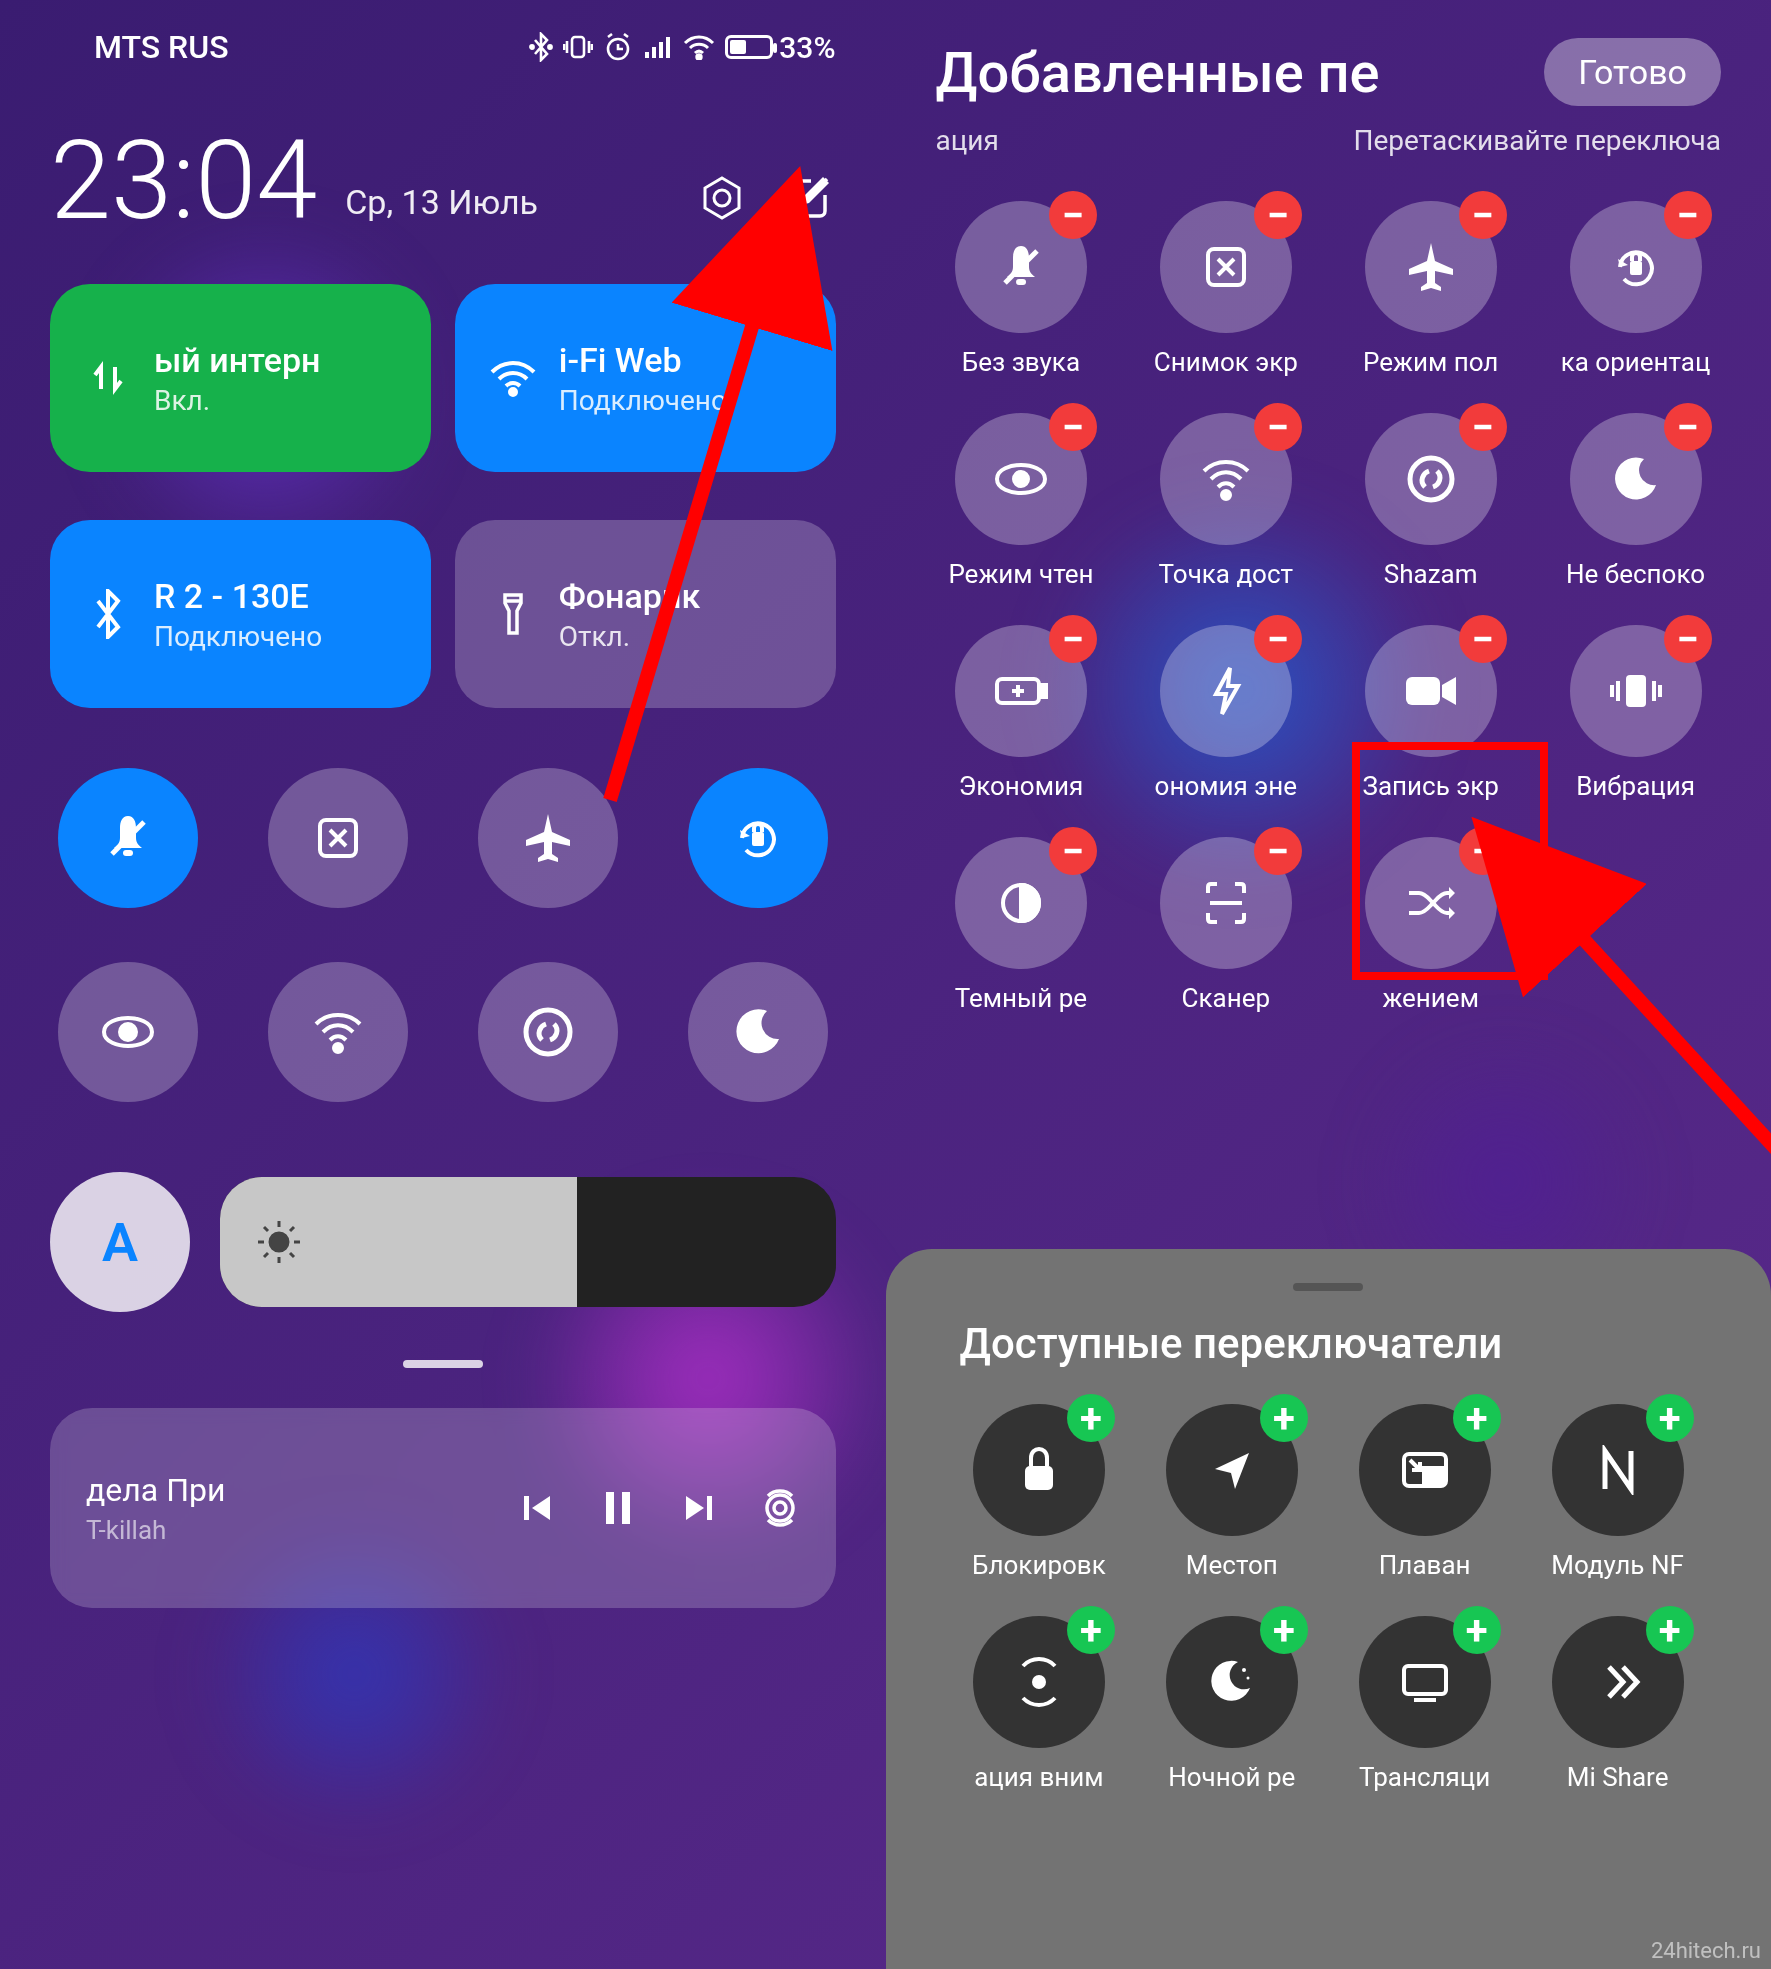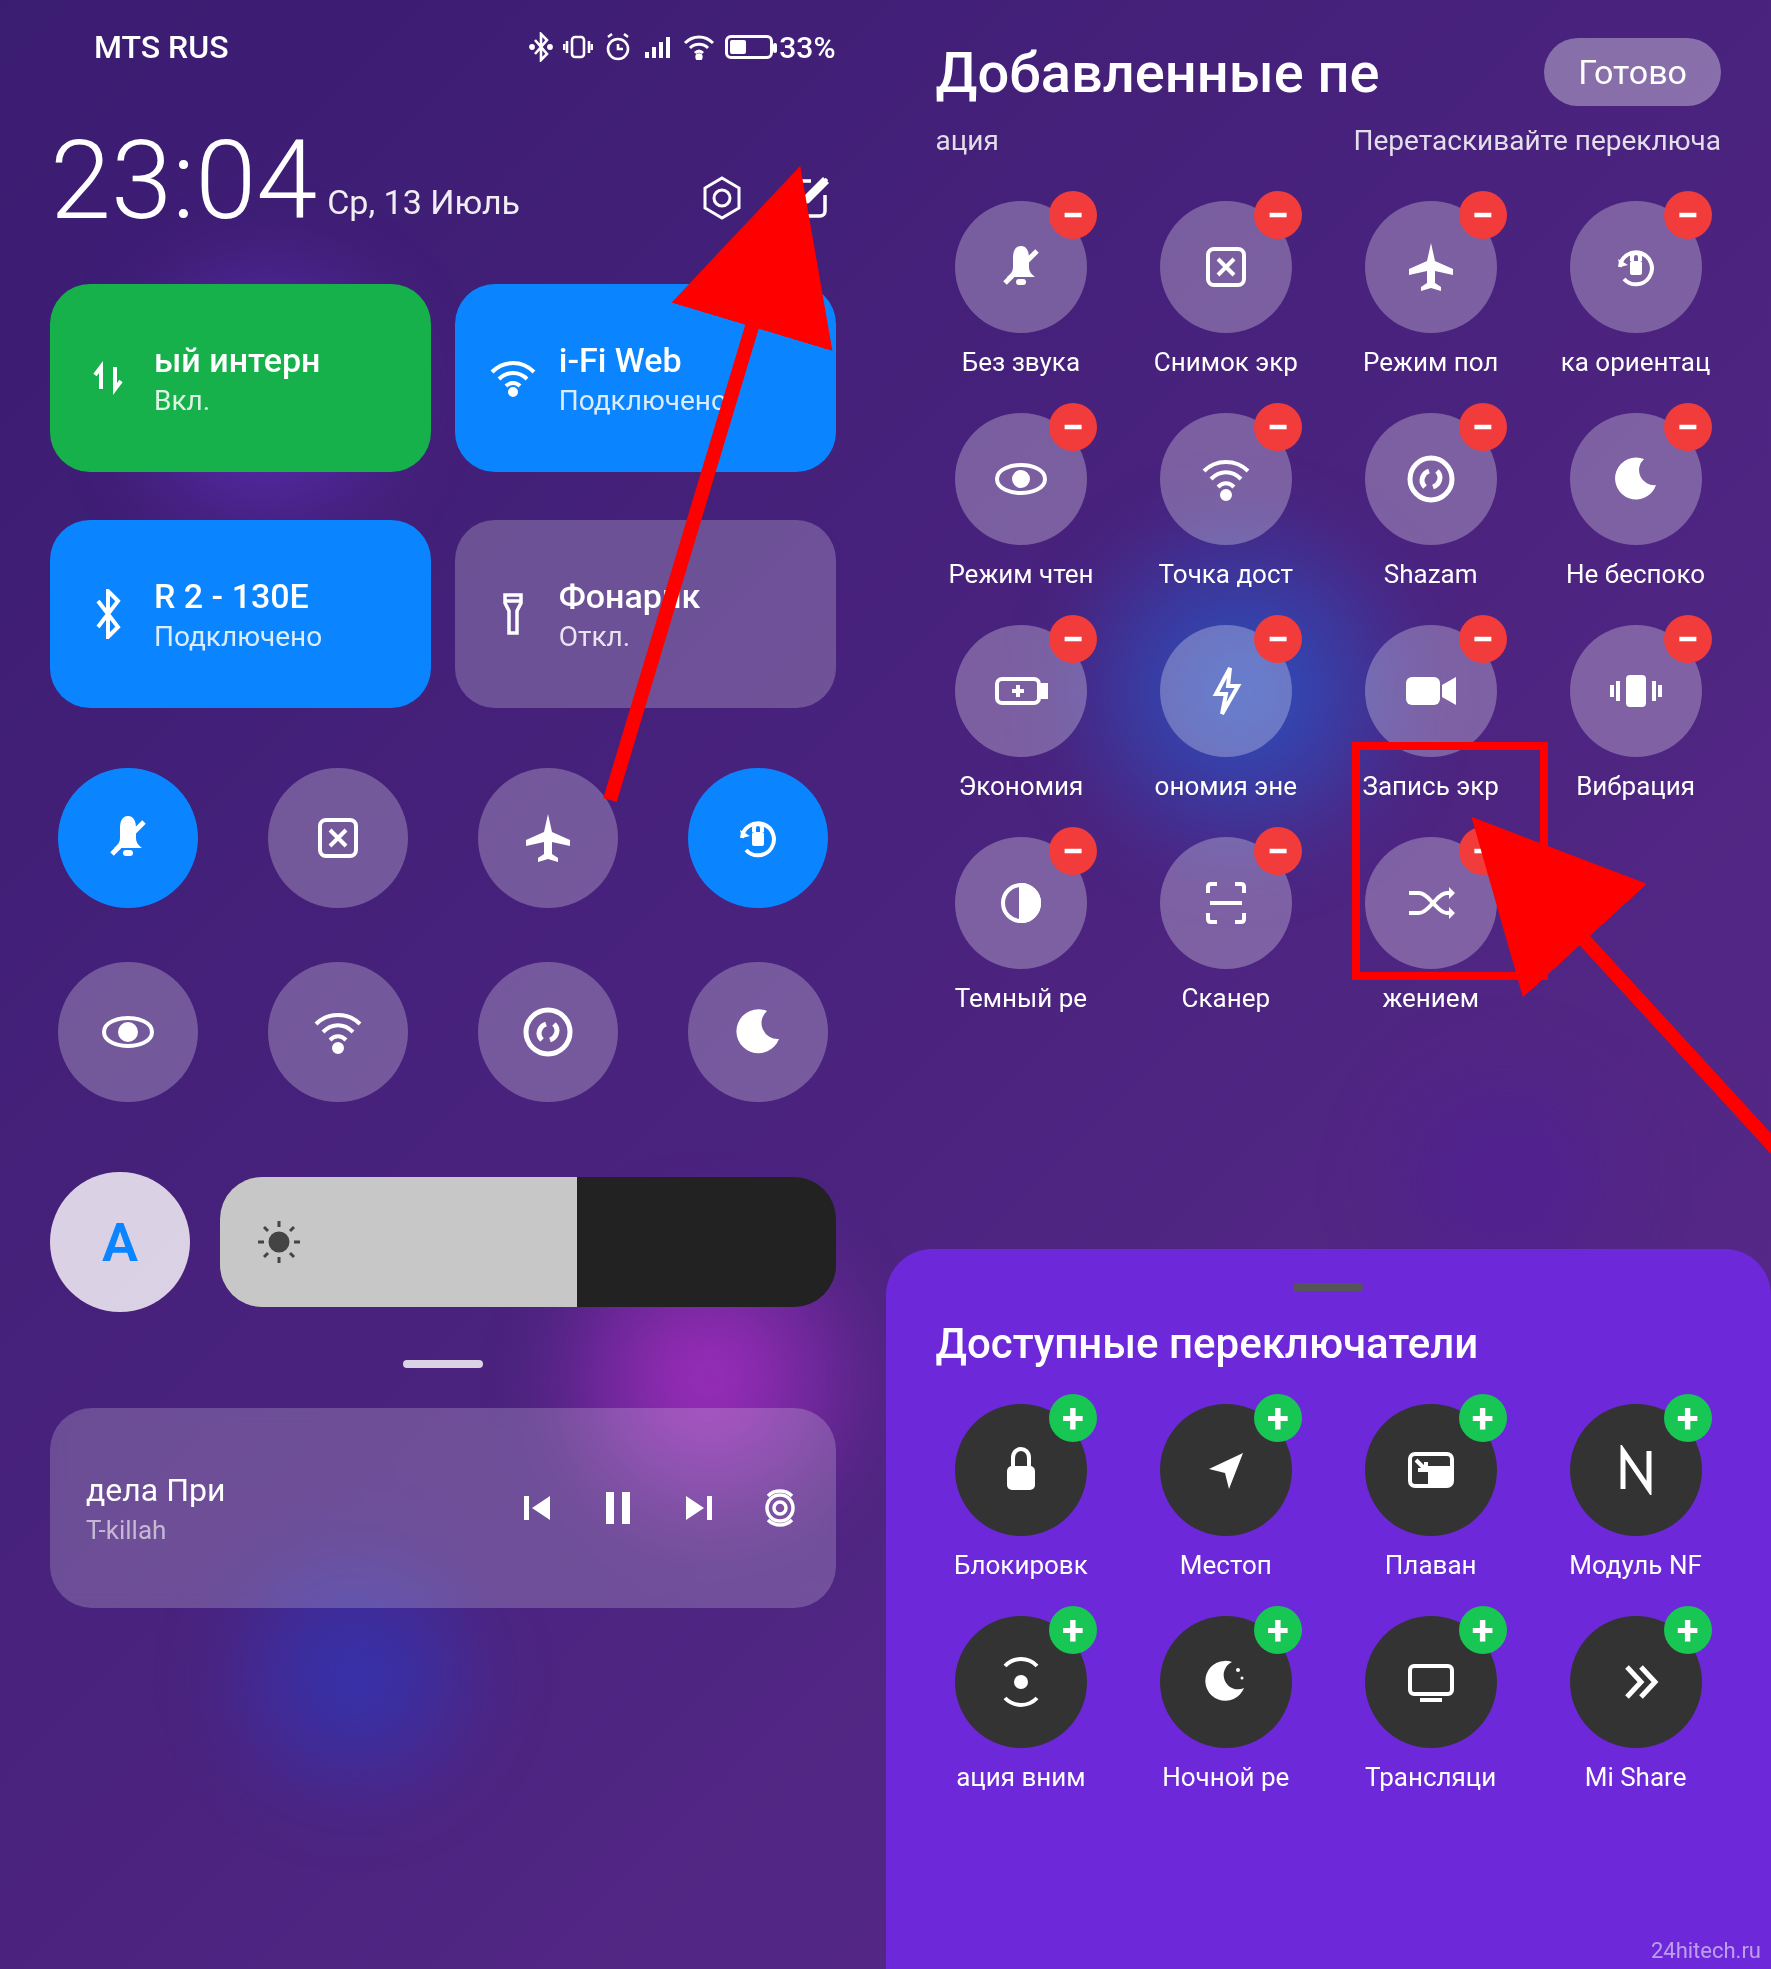--- a/index.html
+++ b/index.html
@@ -34,21 +34,21 @@
   }
   
   .status { display:flex; justify-content:space-between; align-items:center; font-size:32px; font-weight:500;margin-left:44px; }
   .status .icons { display:flex; gap:10px; align-items:center; font-size:30px; }
   .batt { display:flex; align-items:center; gap:6px; }
   .batt-shell { width:48px; height:24px; border:3px solid #fff; border-radius:6px; position:relative; }
   .batt-shell::after{content:"";position:absolute;right:-7px;top:5px;width:4px;height:10px;background:#fff;border-radius:2px;}
   .batt-fill{position:absolute;left:2px;top:2px;bottom:2px;width:38%;background:#fff;border-radius:2px;}
   .timebar { display:flex; align-items:flex-end; justify-content:space-between; margin-top:60px; }
   .time { font-size:110px; font-weight:300; line-height:1; }
-  .date { font-size:34px; margin-left:10px; margin-bottom:14px; color:rgba(255,255,255,.92);}
+  .date { font-size:34px; margin-left:28px; margin-bottom:14px; color:rgba(255,255,255,.92);}
   .hdr-btns { display:flex; gap:30px; align-items:center; margin-bottom:10px;}
   .hdr-btn { width:56px; height:56px; display:flex; align-items:center; justify-content:center; }
   .tiles-row { display:flex; gap:24px; margin-top:48px; }
   .tile-wide {
     flex:1; height:188px; border-radius:40px; display:flex; align-items:center;
     padding:0 32px; gap:20px; color:#fff;
   }
   .tile-wide.green{ background:#16b14b; }
   .tile-wide.blue { background:#0a84ff; }
   .tile-wide.grey { background:rgba(255,255,255,.22); }
@@ -104,21 +104,21 @@
   .badge{
     position:absolute; top:-10px; right:-10px; width:48px;height:48px;border-radius:50%;
     display:flex;align-items:center;justify-content:center;color:#fff;font-size:40px;font-weight:700;
   }
   .badge.rm{background:#f23b3b;}
   .badge.add{background:#17c653;}
   .r-label{ font-size:26px; margin-top:14px; white-space:nowrap; overflow:hidden; max-width:170px; text-align:center;}
   .hl-box{ position:absolute; border:8px solid #f00; }
   .avail-panel{
     position:absolute; left:0; right:0; bottom:0; height:720px;
-    background:#6d28d9; border-radius:46px 46px 0 0; padding:34px 50px 0;
+    background:#737373; border-radius:46px 46px 0 0; padding:34px 74px 0;
   }
   .avail-panel .grab{ width:70px;height:8px;background:#555;border-radius:4px;margin:0 auto 28px;}
   .avail-title{ font-size:42px; font-weight:500; margin-bottom:36px;}
   .avail-grid{ display:grid; grid-template-columns:repeat(4,1fr); row-gap:36px; column-gap:34px;}
   .a-circ{
     width:132px;height:132px;border-radius:50%;
     background:#333;display:flex;align-items:center;justify-content:center;position:relative;
   }
   .watermark{position:absolute;right:10px;bottom:6px;font-size:22px;color:rgba(255,255,255,.55);}
 </style>

